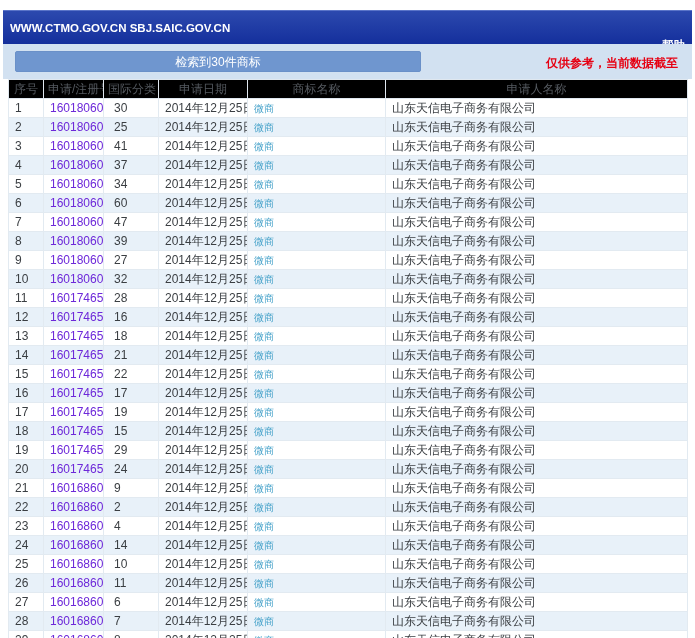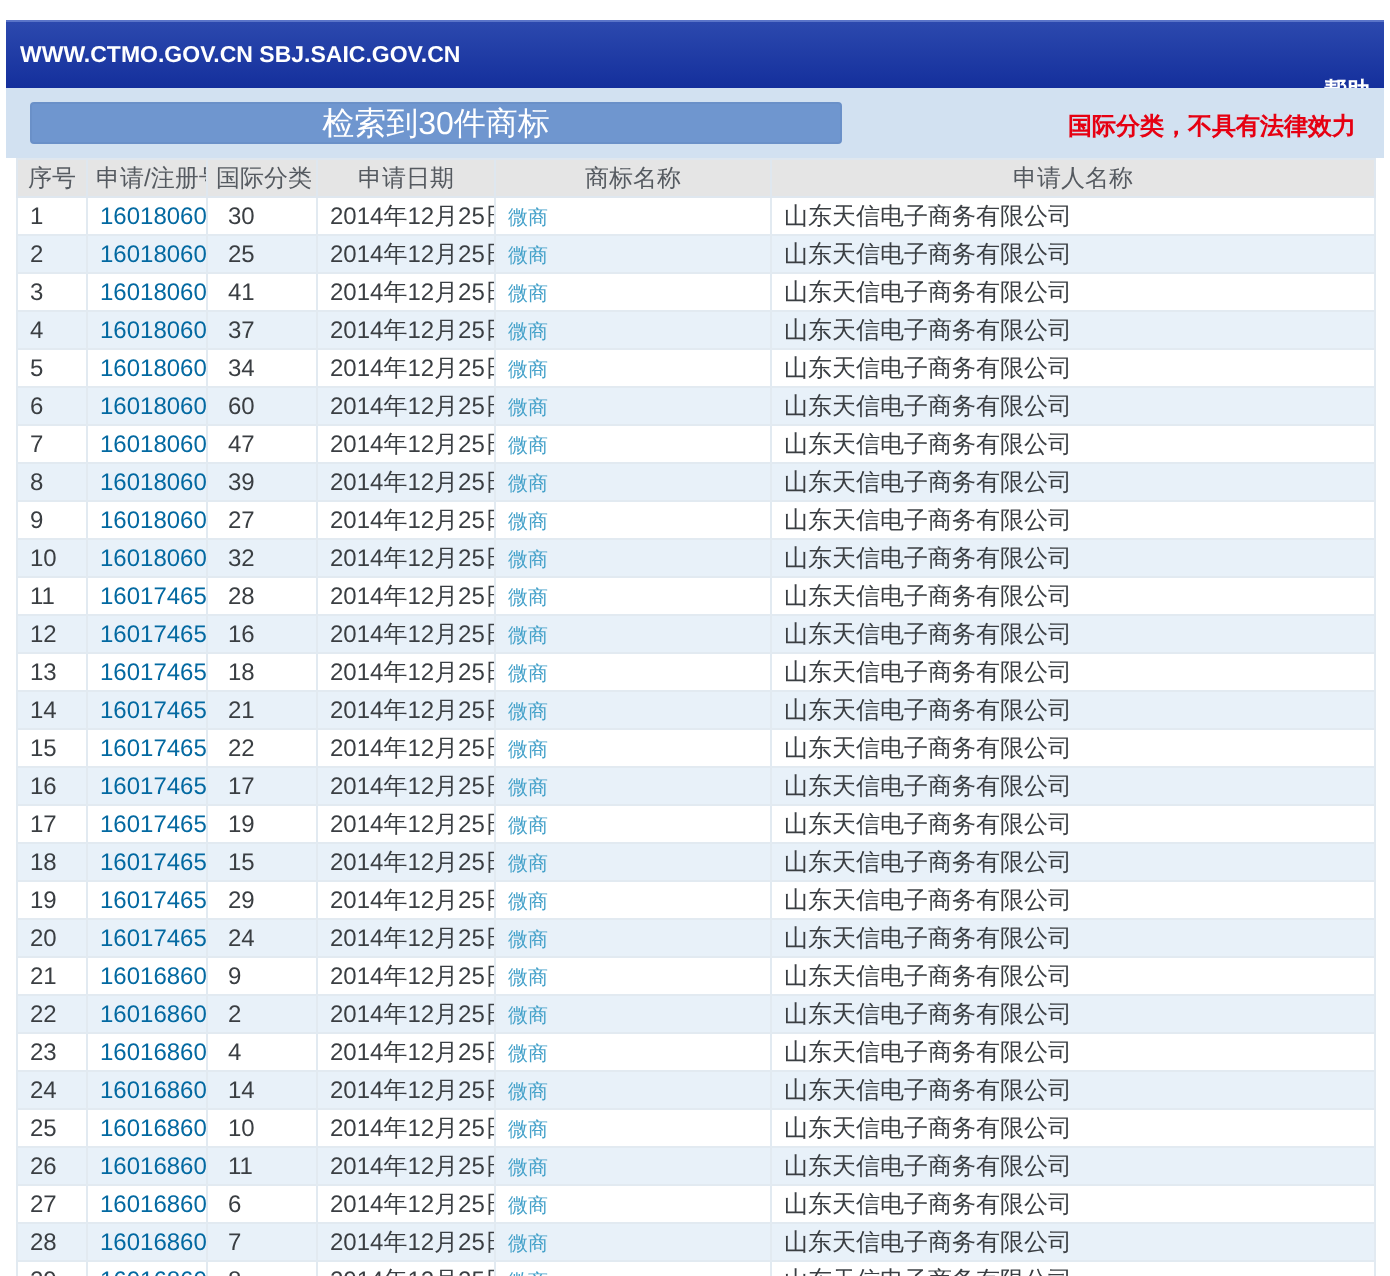--- a/index.html
+++ b/index.html
@@ -19,61 +19,61 @@
   }
   .top-bar-right{display:flex;align-items:center;gap:20px;margin-top:36px;}
   .help-link{cursor:pointer;}
   
   .band{
     margin:0 3px;height:35px;background:#d2e1f1;position:relative;
   }
   .result-button{
     position:absolute;left:12px;top:7px;width:406px;height:21px;
     background:#6f96cf;border:1px solid #6a90c8;border-radius:2px;
-    color:#ffffff;font-size:16px;text-align:center;line-height:21px;
+    color:#ffffff;font-size:12px;text-align:center;line-height:21px;
     box-sizing:border-box;cursor:pointer;
   }
   .disclaimer{
     position:absolute;right:14px;top:11px;
     color:#e60012;font-size:12px;font-weight:bold;white-space:nowrap;
   }
   
   .results-table{
     margin:0 0 0 8px;width:680px;border-collapse:collapse;table-layout:fixed;
     border:1px solid #c5d3e0;
   }
   .results-table th{
     height:19px;box-sizing:border-box;border:1px solid #dfe7ef;
-    font-size:12px;font-weight:normal;color:#555a60;background:#e5e5e5;
+    font-size:12px;font-weight:normal;color:#555a60;background:#000000;
     text-align:center;padding:0 4px;white-space:nowrap;overflow:hidden;
   }
   .results-table td{
     height:19px;box-sizing:border-box;border:1px solid #e2eaf1;
     font-size:12px;color:#3a3e42;background:#ffffff;
     text-align:left;padding:0 6px;white-space:nowrap;overflow:hidden;
   }
   .results-table tbody tr:nth-child(even) td{background:#e8f1f9;}
   td.cell-class{padding-left:10px;}
-  .reg-link{color:#0369a1;text-decoration:none;cursor:pointer;}
+  .reg-link{color:#6d28d9;text-decoration:none;cursor:pointer;}
   .tm-link{color:#46a2ca;text-decoration:none;cursor:pointer;font-size:10px;}
   tr.partial-row td{height:12px;}
 </style>
 </head>
 <body>
 
 <div class="top-bar">
   <span>WWW.CTMO.GOV.CN SBJ.SAIC.GOV.CN</span>
   <span class="top-bar-right">
     <span class="help-link">帮助</span>
   </span>
 </div>
 
 <div class="band">
   <div class="result-button">检索到30件商标</div>
-  <div class="disclaimer">国际分类，不具有法律效力</div>
+  <div class="disclaimer">仅供参考，当前数据截至</div>
 </div>
 
 <table class="results-table">
   <colgroup>
     <col style="width:35px">
       <col style="width:60px">
       <col style="width:55px">
     <col style="width:89px">
       <col style="width:138px">
       <col>

